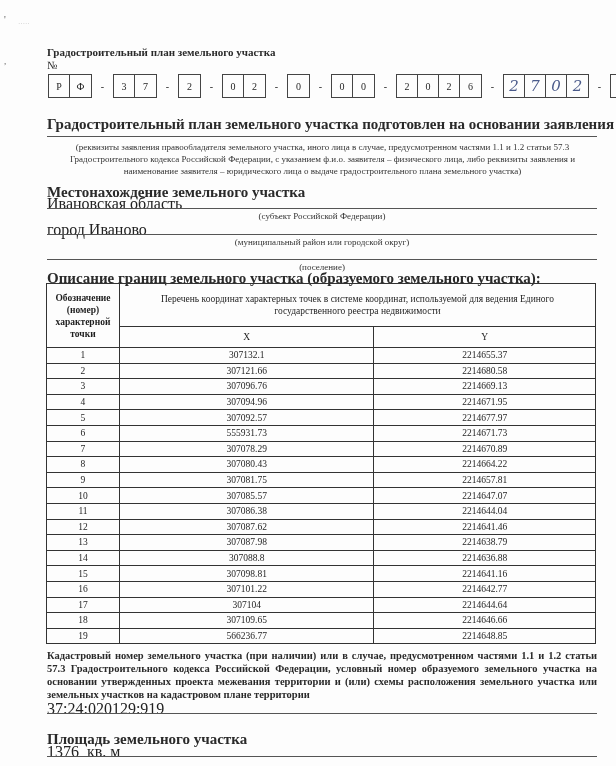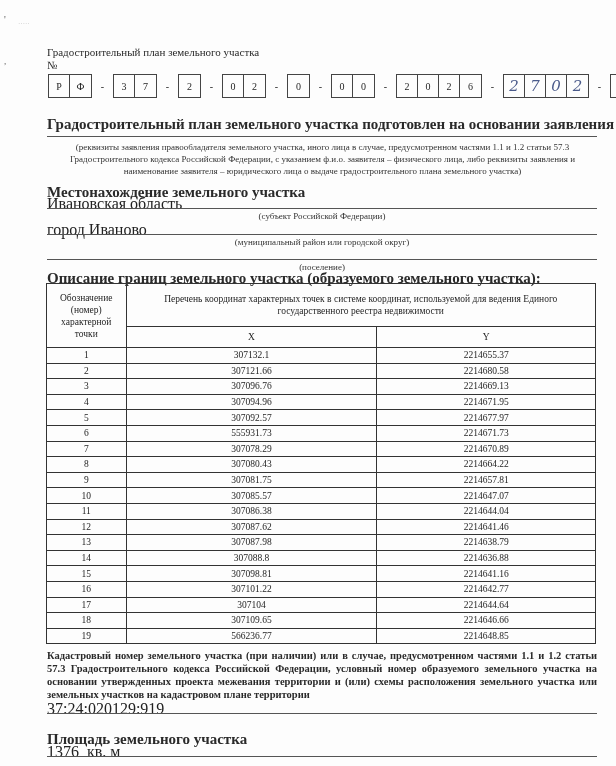--- a/index.html
+++ b/index.html
@@ -3,21 +3,21 @@
 <meta charset="utf-8">
 <style>
   html, body { margin:0; padding:0; }
   body {
     width:616px; height:766px; overflow:hidden; position:relative;
     background:#fdfdfd;
     font-family:"Liberation Serif","DejaVu Serif",serif;
     color:#1e1e1e;
   }
   .abs { position:absolute; }
-  .title { left:47px; top:46px; font-size:11px; font-weight:normal; color:#2a2a2a; }
+  .title { left:47px; top:46px; font-size:11px; font-weight:bold; color:#2a2a2a; }
   .numsign { left:47px; top:59px; font-size:11px; }
   .numrow { left:48px; top:75px; height:22px; display:flex; align-items:center; }
   .grp { display:flex; border:1px solid #444; height:22px; }
   .cell { width:21px; height:22px; border-right:1px solid #444; display:flex; align-items:center; justify-content:center; font-size:10px; box-sizing:border-box; }
   .cell:last-child { border-right:none; }
   .cell.hand { font-family:"DejaVu Serif",serif; font-style:italic; font-size:15px; color:#4a5a8a; }
   .dash { width:21px; text-align:center; font-size:10px; }
   .sect { font-size:15px; font-weight:bold; color:#2a2a2a; }
   .line { position:absolute; height:0; border-top:1px solid #555; }
   .caption { position:absolute; font-size:9px; text-align:center; color:#333; line-height:12px; }
@@ -104,21 +104,21 @@
 <div class="abs sect" style="left:47px;top:270px;">Описание границ земельного участка (образуемого земельного участка):</div>
 
 <table class="coords">
   <colgroup>
     <col style="width:73px">
       <col style="width:255px">
       <col style="width:222px">
   </colgroup>
   <thead>
     <tr>
-      <th rowspan="2" style="height:58px;padding:2px 13px;">Обозначение (номер) характерной точки</th>
+      <th rowspan="2" style="height:58px;padding:2px 4px;font-weight:bold;">Обозначение (номер) характерной точки</th>
       <th colspan="2" style="height:38px;padding:2px 20px;">Перечень координат характерных точек в системе координат, используемой для ведения Единого государственного реестра недвижимости</th>
     </tr>
     <tr>
       <th style="height:20px;">X</th>
       <th style="height:20px;">Y</th>
     </tr>
   </thead>
   <tbody id="coord-body">
       <tr>
         <td>1</td>

